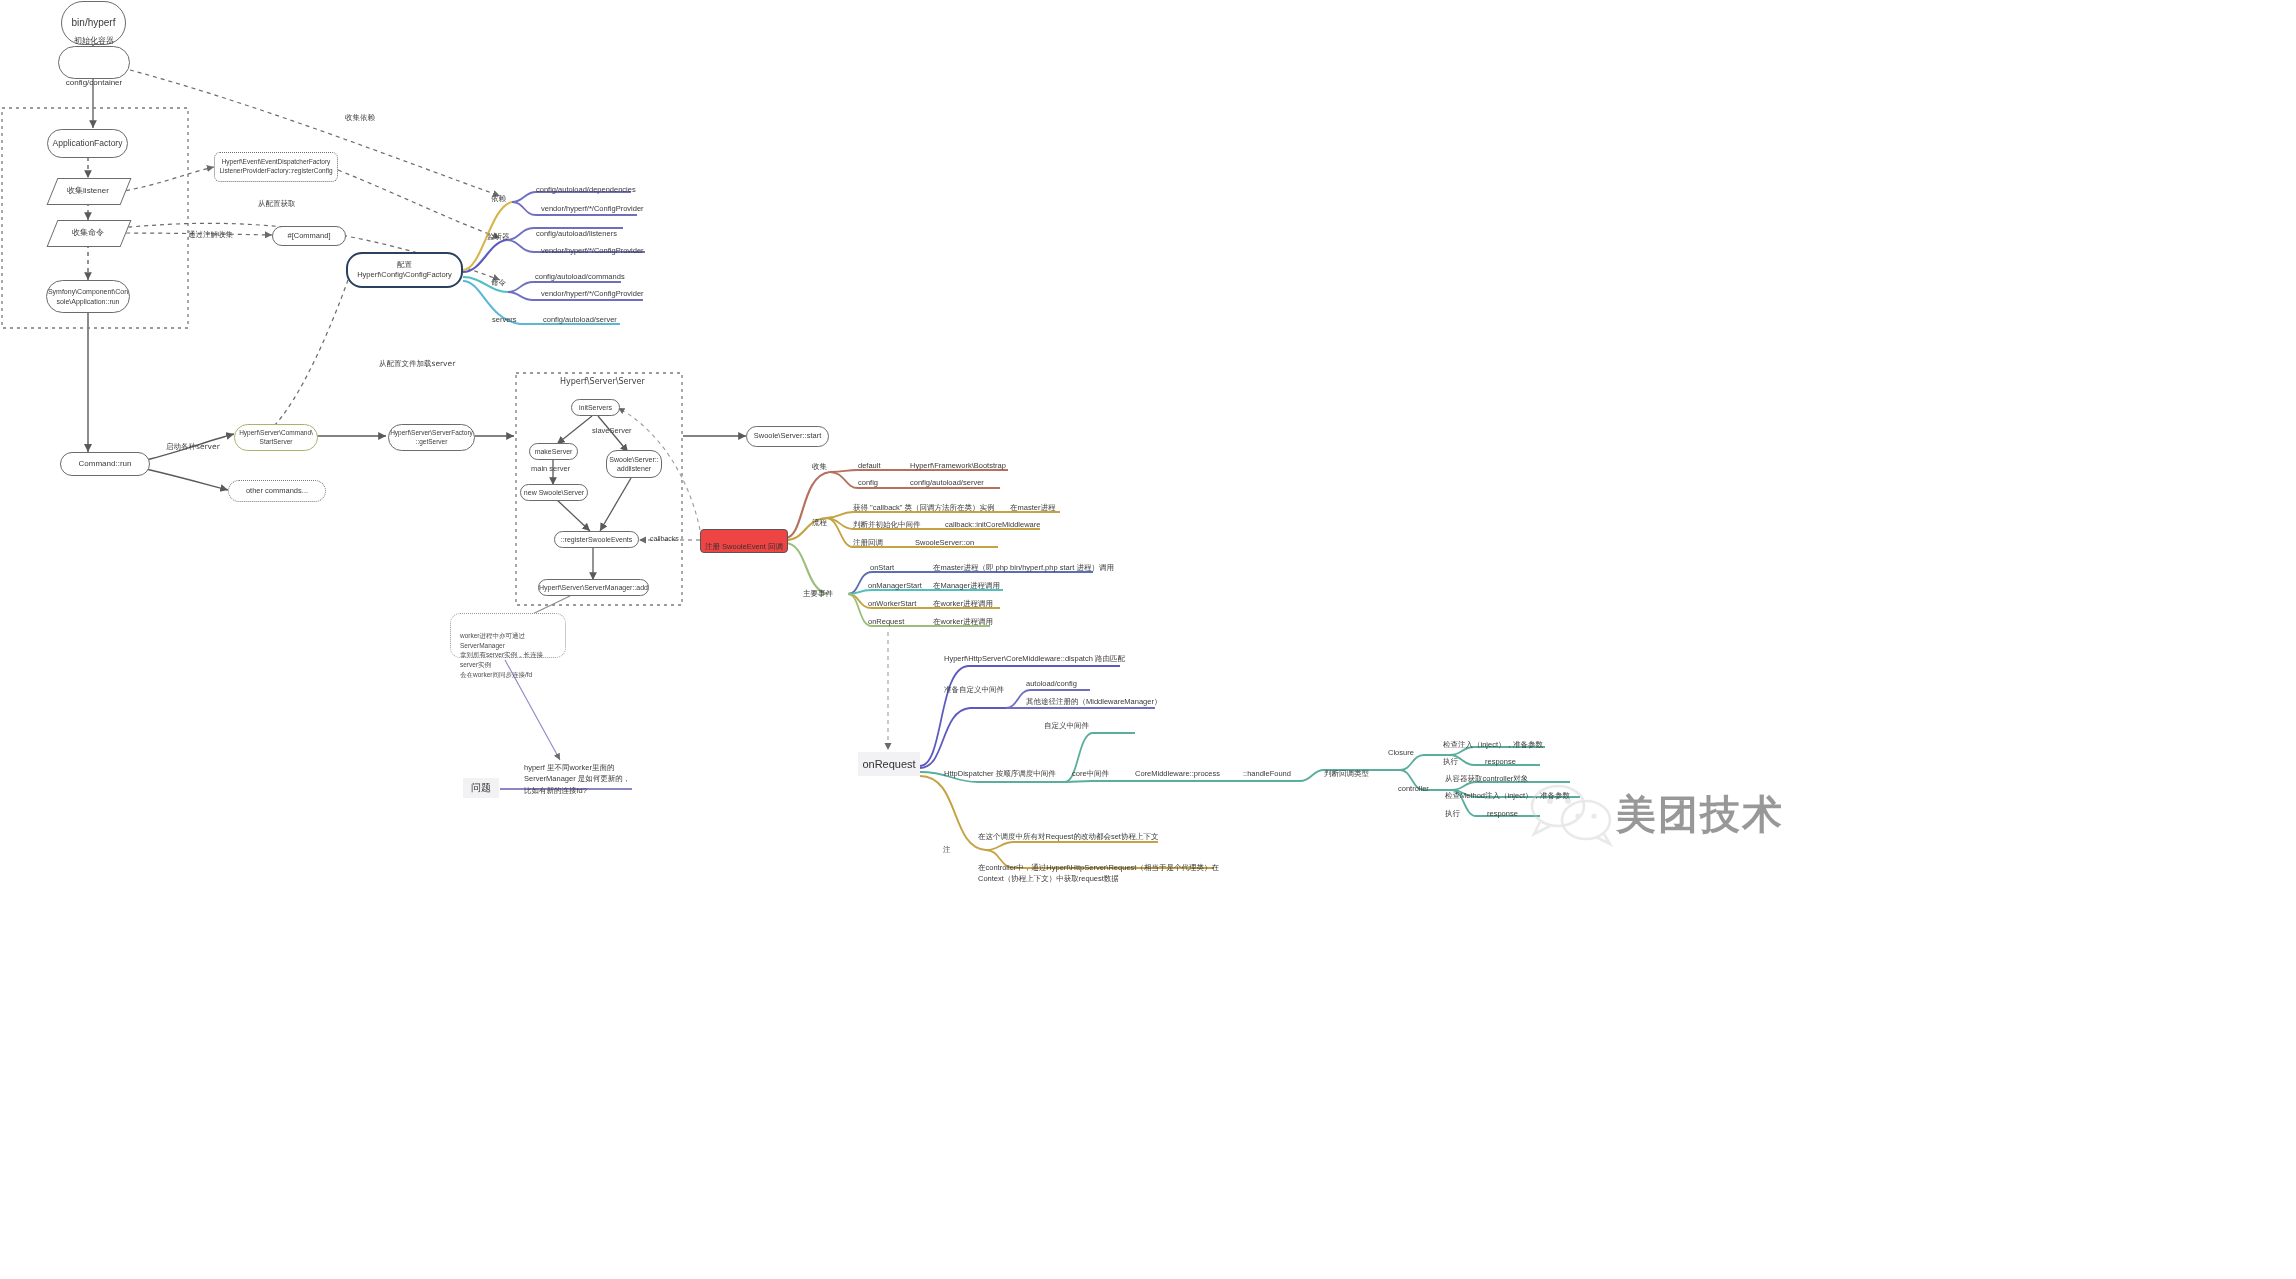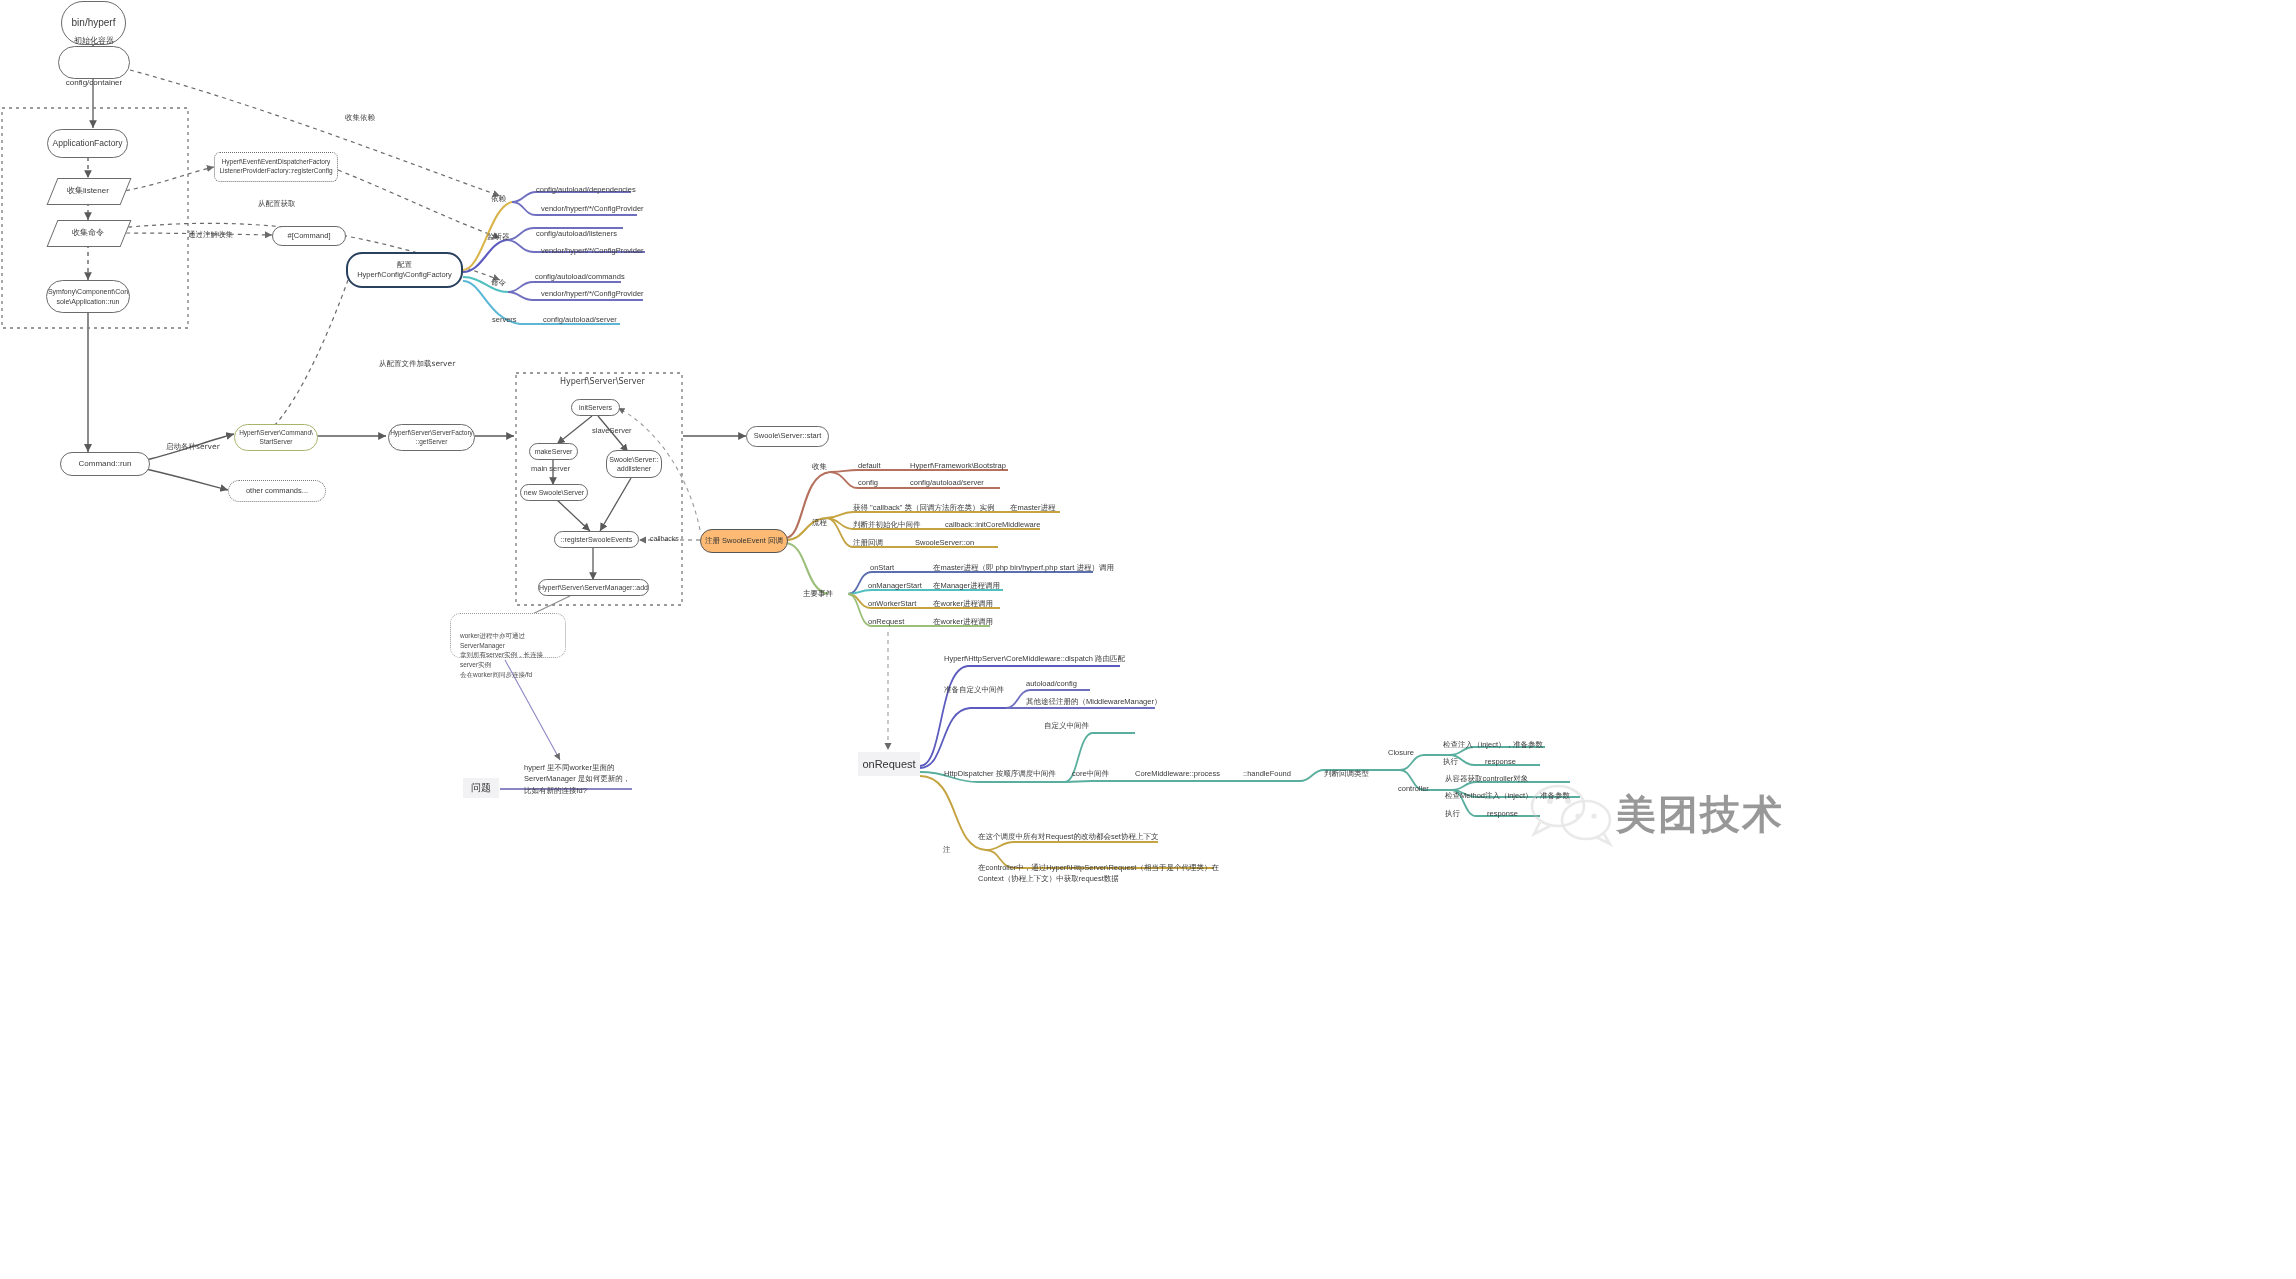--- a/index.html
+++ b/index.html
@@ -19,22 +19,22 @@
   .para{position:absolute;box-sizing:border-box;display:flex;align-items:center;justify-content:center;
         text-align:center;color:#3a3a3a;}
   .para .shape{position:absolute;left:0;top:0;width:100%;height:100%;
       border:1.3px solid #6b6b6b;background:#fff;
       transform:skewX(-22deg);}
   .para .txt{position:relative;z-index:2;}
 
   .lbl{position:absolute;color:#3f3f3f;white-space:nowrap;}
   .lbl.chinese{font-family:"DejaVu Sans","Liberation Sans",sans-serif;}
   .mm-label{position:absolute;white-space:nowrap;color:#3a3a3a;}
-  .mm-root{position:absolute;display:flex;align-items:center;justify-content:center;
-           border:1.4px solid #555;border-radius:12px;background:#fdba74;color:#333;}
+  .mm-root{position:absolute;display:flex;align-items:flex-end;justify-content:center;
+           border:1.4px solid #555;border-radius:4px;background:#ef4444;color:#333;}
   .chip{position:absolute;background:#f2f2f4;color:#333;display:flex;align-items:center;
         justify-content:center;}
   .notebox{position:absolute;box-sizing:border-box;border:1.4px dotted #9a9a9a;border-radius:10px;
            background:#fff;color:#4a4a4a;padding:7px 9px;line-height:1.5;}
   .multiline{position:absolute;color:#3a3a3a;line-height:1.55;}
 
   .wm{position:absolute;opacity:.40;pointer-events:none;}
   .wm-text{font-size:40px;font-weight:bold;color:#b9b9b9;letter-spacing:2px;
            font-family:"DejaVu Sans","Liberation Sans",sans-serif;}
 </style>

